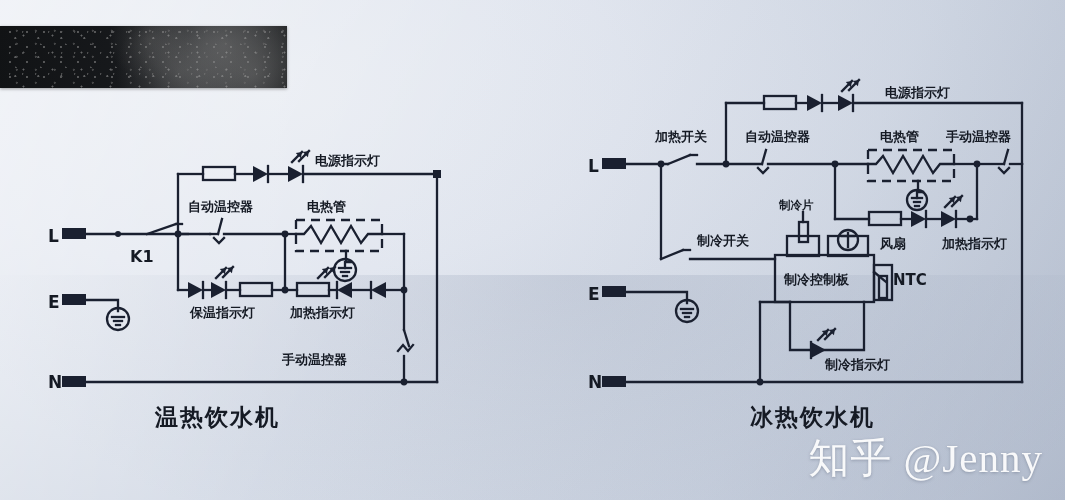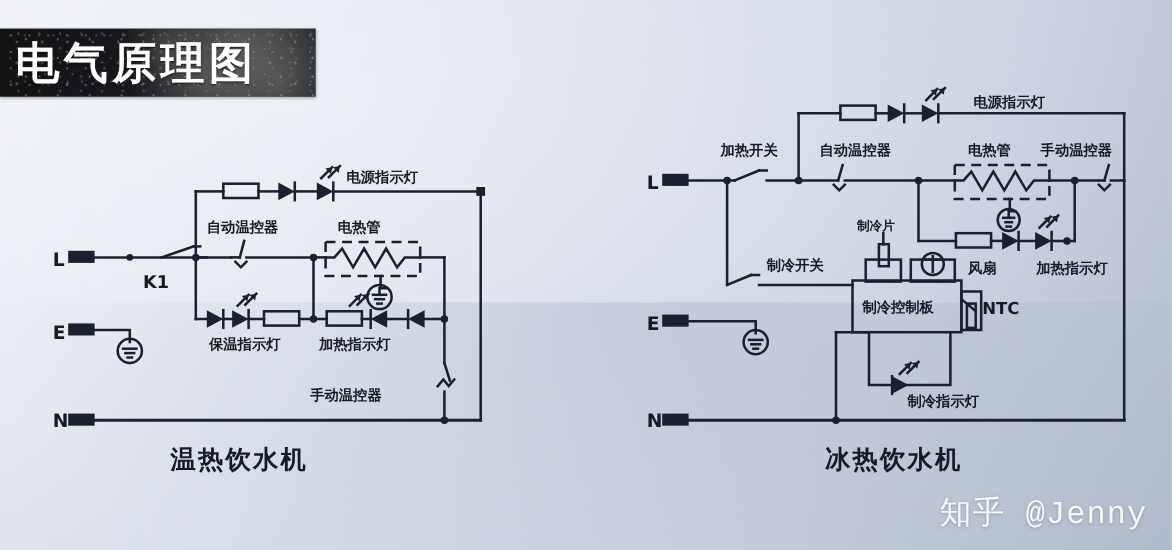--- a/index.html
+++ b/index.html
@@ -130,36 +130,35 @@
     fill: none;
   }
 
   
   .watermark {
     position: absolute;
     right: 22px;
     bottom: 14px;
     z-index: 9;
     color: rgba(255,255,255,0.93);
-    font-size: 29px;
+    font-size: 41px;
     font-weight: 400;
     letter-spacing: 1px;
     text-shadow: 0 1px 3px rgba(90,100,120,0.45);
-    font-family: Liberation Mono, monospace;
+    font-family: Liberation Serif, serif;
     white-space: nowrap;
   }
 </style>
 </head>
 <body>
 
 <div id="page">
 
   <div class="banner">
     <div class="banner-grain"></div>
-    <div class="banner-text">电气原理图</div>
   </div>
 
   <svg class="schematic" viewBox="0 0 1065 500">
 
     <g>
 
       <text class="term" x="48" y="242">L</text>
       <rect class="fillk" x="62" y="228" width="24" height="11"></rect>
       <path class="wire" d="M86 234 H177"></path>
       <circle class="fillk" cx="118" cy="234" r="3"></circle>

